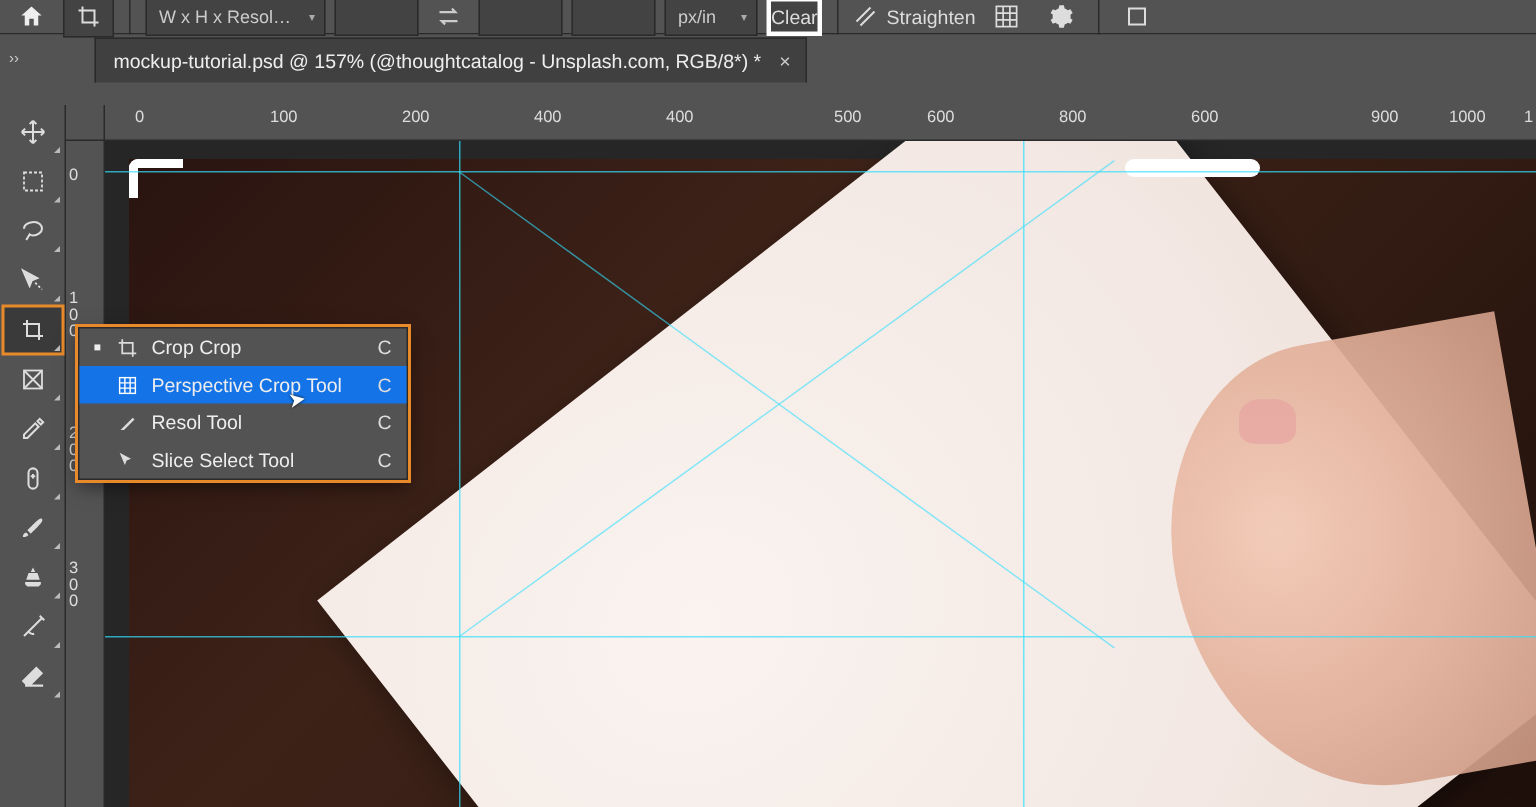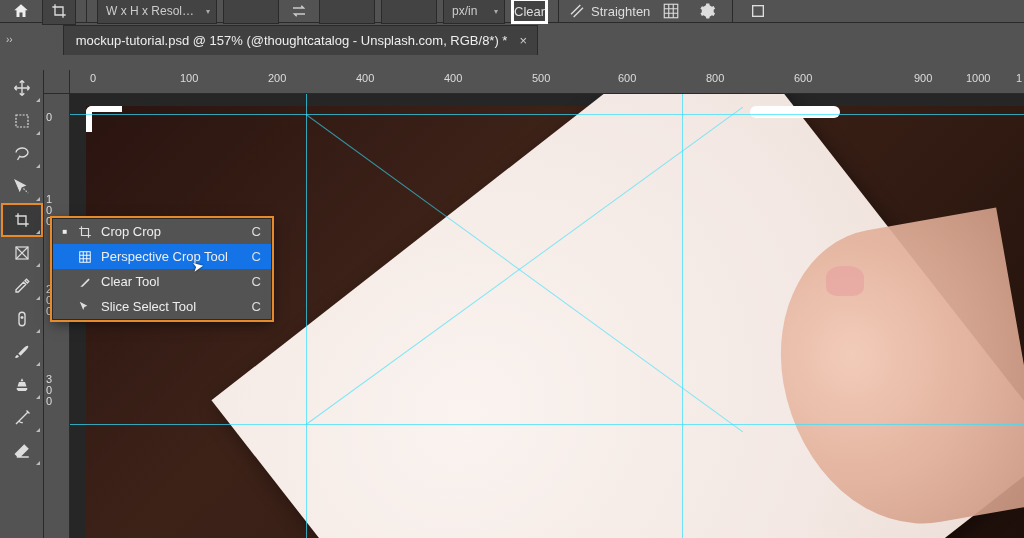--- a/index.html
+++ b/index.html
@@ -211,21 +211,21 @@
 </div>
 
 <div class="workspace">
   <div class="ruler-corner"></div>
   <div class="ruler-h">
     <span class="tick" style="left:20px">0</span>
     <span class="tick" style="left:110px">100</span>
     <span class="tick" style="left:198px">200</span>
     <span class="tick" style="left:286px">400</span>
     <span class="tick" style="left:374px">400</span>
-    <span class="tick" style="left:462px">500</span>
+    <span class="tick" style="left:486px">500</span>
     <span class="tick" style="left:548px">600</span>
     <span class="tick" style="left:636px">800</span>
     <span class="tick" style="left:724px">600</span>
     <span class="tick" style="left:844px">900</span>
     <span class="tick" style="left:896px">1000</span>
     <span class="tick" style="left:946px">1</span>
   </div>
   <div class="ruler-v">
     <span class="tick" style="top:18px">0</span>
     <span class="tick" style="top:100px">1</span>
@@ -280,21 +280,21 @@
     <span class="lab">Perspective Crop Tool</span>
     <span class="sc">C</span>
   </div>
   <div class="flyout-row">
     <span class="dot"></span>
     <span class="ico">
         <svg width="14" height="14" viewBox="0 0 24 24" fill="#ddd">
           <path d="M4 20L18 6l2 2L8 20z"></path>
         </svg>
       </span>
-    <span class="lab">Clear Tool</span>
+    <span class="lab">Resol Tool</span>
     <span class="sc">C</span>
   </div>
   <div class="flyout-row">
     <span class="dot"></span>
     <span class="ico">
         <svg width="14" height="14" viewBox="0 0 24 24" fill="#ddd">
           <path d="M3 3l6 14 2-5 5-2zM14 20l6-6"></path>
         </svg>
       </span>
     <span class="lab">Slice Select Tool</span>

